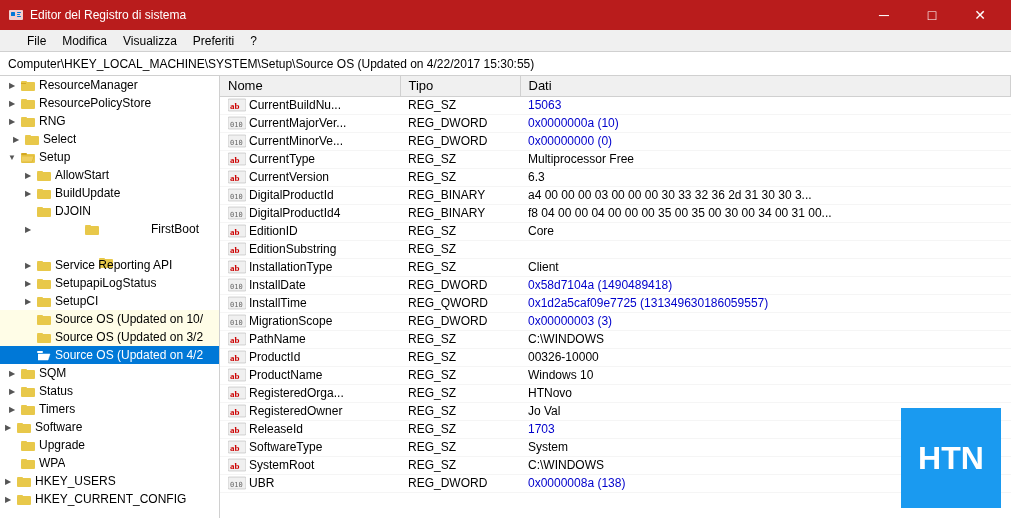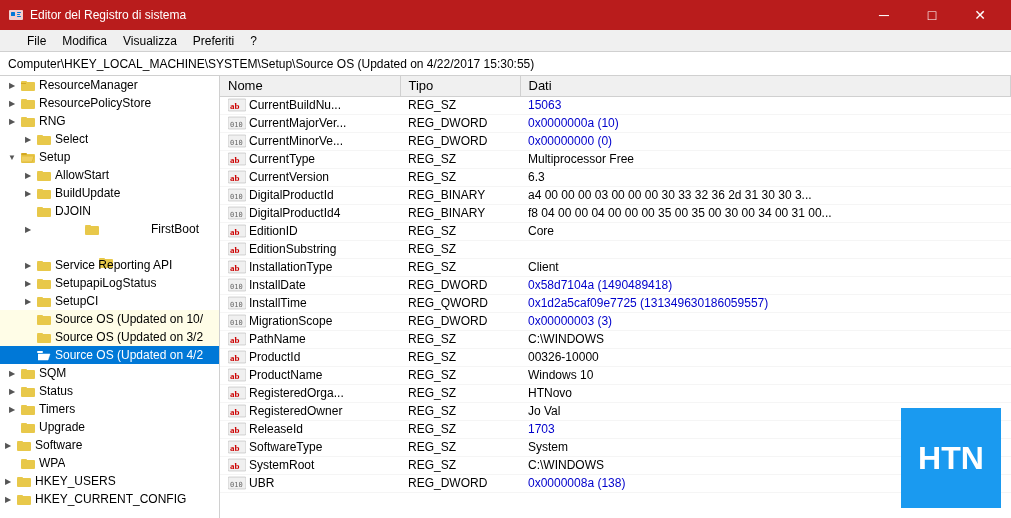--- a/index.html
+++ b/index.html
@@ -262,21 +262,21 @@
       <span class="tree-expander collapsed"></span>
       <span class="folder-icon">
         <svg viewBox="0 0 14 12" fill="none">
             <rect x="0" y="3" width="14" height="9" rx="1" fill="#E8C84A"></rect>
             <rect x="0" y="2" width="6" height="2" rx="1" fill="#E8C84A"></rect>
           </svg>
       </span>
       <span class="tree-label">RNG</span>
     </div>
 
-    <div class="tree-item" style="padding-left:20px;">
+    <div class="tree-item" style="padding-left:8px;">
       <span class="tree-expander collapsed"></span>
       <span class="folder-icon">
         <svg viewBox="0 0 14 12" fill="none">
             <rect x="0" y="3" width="14" height="9" rx="1" fill="#E8C84A"></rect>
             <rect x="0" y="2" width="6" height="2" rx="1" fill="#E8C84A"></rect>
           </svg>
       </span>
       <span class="tree-label">Select</span>
     </div>
 
@@ -431,40 +431,40 @@
       <span class="tree-expander collapsed"></span>
       <span class="folder-icon">
         <svg viewBox="0 0 14 12" fill="none">
             <rect x="0" y="3" width="14" height="9" rx="1" fill="#E8C84A"></rect>
             <rect x="0" y="2" width="6" height="2" rx="1" fill="#E8C84A"></rect>
           </svg>
       </span>
       <span class="tree-label">Timers</span>
     </div>
 
+    <div class="tree-item" style="padding-left:0px;">
+      <span class="tree-expander collapsed"></span>
+      <span class="folder-icon">
+        <svg viewBox="0 0 14 12" fill="none">
+            <rect x="0" y="3" width="14" height="9" rx="1" fill="#E8C84A"></rect>
+            <rect x="0" y="2" width="6" height="2" rx="1" fill="#E8C84A"></rect>
+          </svg>
+      </span>
+      <span class="tree-label">Software</span>
+    </div>
+
     <div class="tree-item" style="padding-left:4px;">
       <span class="tree-expander leaf"></span>
       <span class="folder-icon">
         <svg viewBox="0 0 14 12" fill="none">
             <rect x="0" y="3" width="14" height="9" rx="1" fill="#E8C84A"></rect>
             <rect x="0" y="2" width="6" height="2" rx="1" fill="#E8C84A"></rect>
           </svg>
       </span>
       <span class="tree-label">Upgrade</span>
-    </div>
-
-    <div class="tree-item" style="padding-left:0px;">
-      <span class="tree-expander collapsed"></span>
-      <span class="folder-icon">
-        <svg viewBox="0 0 14 12" fill="none">
-            <rect x="0" y="3" width="14" height="9" rx="1" fill="#E8C84A"></rect>
-            <rect x="0" y="2" width="6" height="2" rx="1" fill="#E8C84A"></rect>
-          </svg>
-      </span>
-      <span class="tree-label">Software</span>
     </div>
 
     <div class="tree-item" style="padding-left:4px;">
       <span class="tree-expander leaf"></span>
       <span class="folder-icon">
         <svg viewBox="0 0 14 12" fill="none">
             <rect x="0" y="3" width="14" height="9" rx="1" fill="#E8C84A"></rect>
             <rect x="0" y="2" width="6" height="2" rx="1" fill="#E8C84A"></rect>
           </svg>
       </span>

